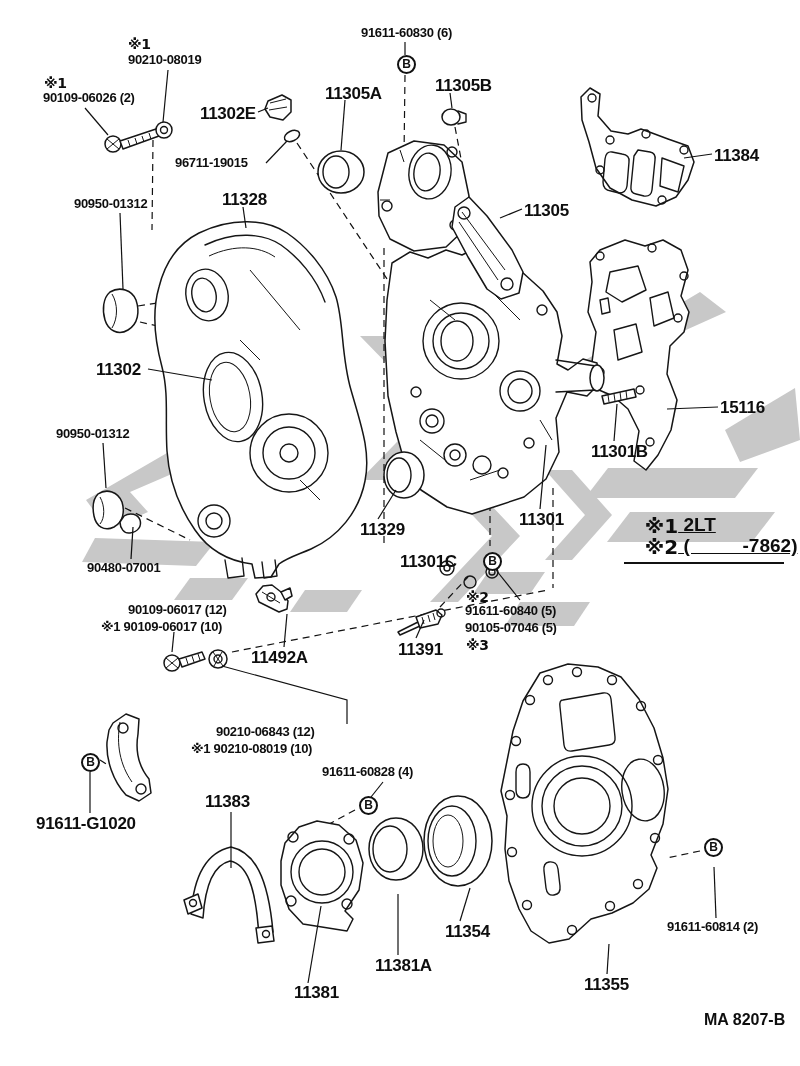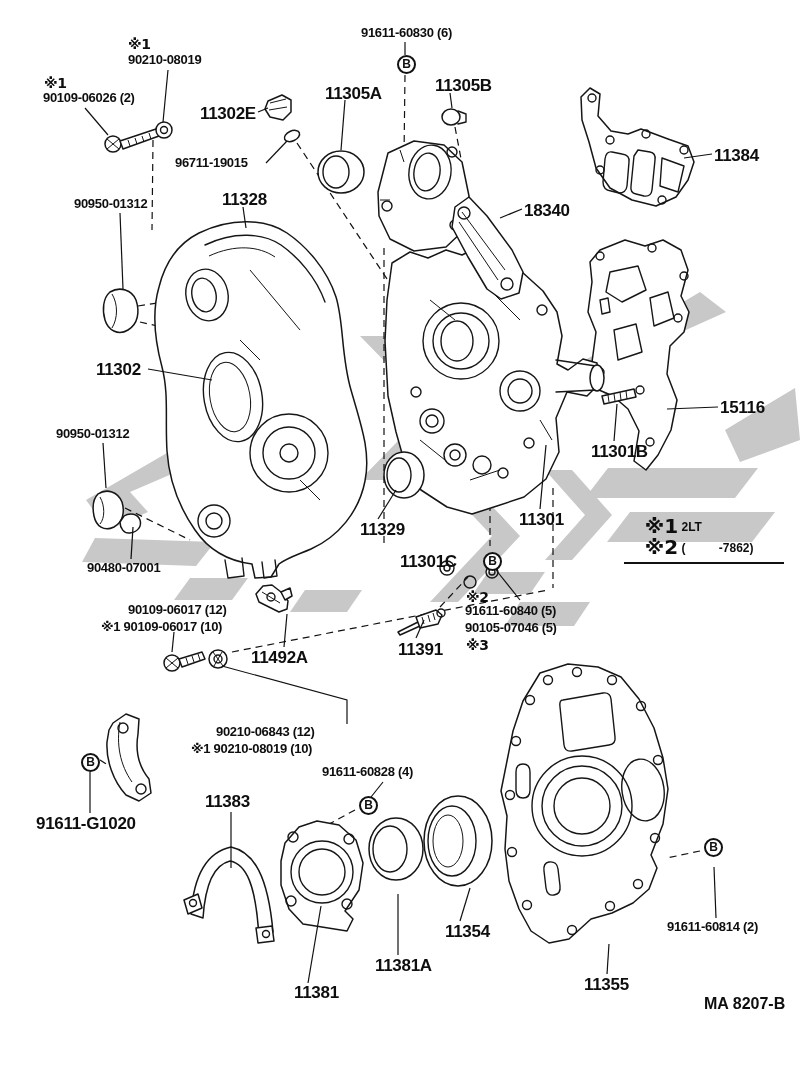--- a/index.html
+++ b/index.html
@@ -12,23 +12,23 @@
   svg .ld{stroke:#111111;stroke-width:1.2;fill:none;}
   svg .dash{stroke:#111111;stroke-width:1.2;fill:none;stroke-dasharray:7 5;}
   svg .wm{fill:#c8c8c8;stroke:none;}
   .lbl{position:absolute;font-weight:bold;font-size:13px;color:#0e0e0e;white-space:pre;letter-spacing:-0.3px;}
   .lbl.big{font-size:17px;text-align:right;}
   .lbl.sym{font-family:"DejaVu Sans","Liberation Sans",sans-serif;font-size:14px;}
   .bmark{position:absolute;width:15px;height:15px;border:2.2px solid #111;border-radius:50%;
          text-align:center;font:bold 12px/15px "Liberation Sans",sans-serif;color:#111;background:#fff;}
   .lg-row{position:absolute;white-space:pre;color:#0e0e0e;}
   .lg-sym{font-family:"DejaVu Sans",sans-serif;font-weight:bold;font-size:20px;}
-  .lg-txt{font-family:"Liberation Sans",sans-serif;font-weight:bold;font-size:12px;vertical-align:2px;}
+  .lg-txt{font-family:"Liberation Sans",sans-serif;font-weight:bold;font-size:19px;vertical-align:2px;text-decoration:underline;}
   .lg-line{position:absolute;border-top:2.5px solid #111;}
-  .footer{position:absolute;font-weight:bold;font-size:16px;color:#0e0e0e;}
+  .footer{position:absolute;font-weight:bold;font-size:16px;color:#0e0e0e;margin-top:16px;}
 </style>
 </head>
 <body>
 
 <div class="stage">
 
   <svg class="art" viewBox="0 0 800 1066">
 
     <g>
       <path class="wm" d="M210,428 L232,448 L130,492 L148,512 L108,530 L86,500 Z"></path>
@@ -325,21 +325,21 @@
   <div class="lbl sym" style="left:44px;top:75px">※1</div>
   <div class="lbl" style="left:43px;top:90px">90109-06026 (2)</div>
   <div class="lbl" style="left:361px;top:25px">91611-60830 (6)</div>
   <div class="lbl big" style="left:325px;top:84px">11305A</div>
   <div class="lbl big" style="left:435px;top:76px">11305B</div>
   <div class="lbl big" style="left:200px;top:104px">11302E</div>
   <div class="lbl" style="left:175px;top:155px">96711-19015</div>
   <div class="lbl big" style="left:714px;top:146px">11384</div>
   <div class="lbl" style="left:74px;top:196px">90950-01312</div>
   <div class="lbl big" style="left:222px;top:190px">11328</div>
-  <div class="lbl big" style="left:524px;top:201px">18340</div>
+  <div class="lbl big" style="left:524px;top:201px">11305</div>
   <div class="lbl big" style="left:96px;top:360px">11302</div>
   <div class="lbl big" style="left:720px;top:398px">15116</div>
   <div class="lbl" style="left:56px;top:426px">90950-01312</div>
   <div class="lbl big" style="left:591px;top:442px">11301B</div>
   <div class="lbl big" style="left:360px;top:520px">11329</div>
   <div class="lbl big" style="left:519px;top:510px">11301</div>
   <div class="lbl big" style="left:400px;top:552px">11301C</div>
   <div class="lbl" style="left:87px;top:560px">90480-07001</div>
   <div class="lbl" style="left:128px;top:602px">90109-06017 (12)</div>
   <div class="lbl" style="left:101px;top:619px">※1 90109-06017 (10)</div>

